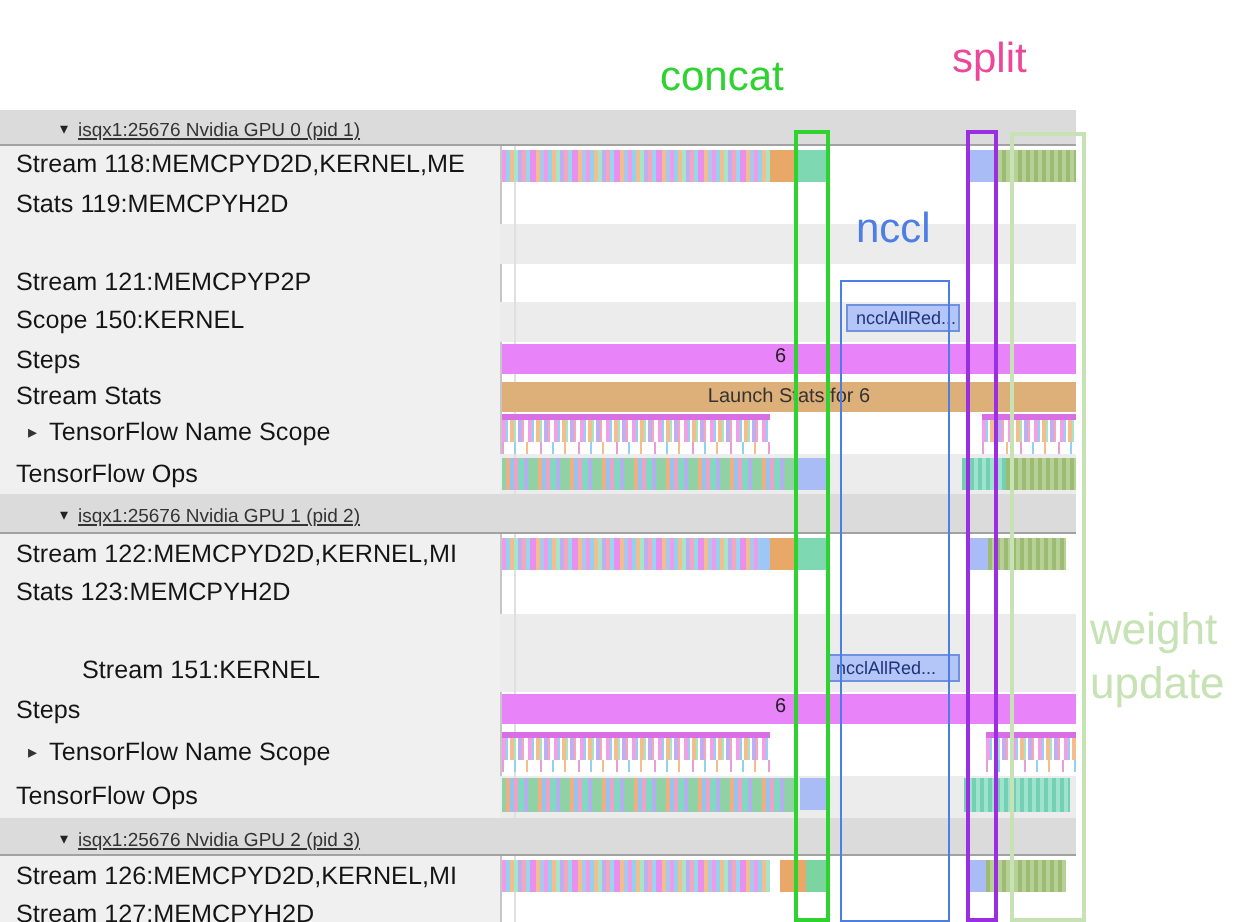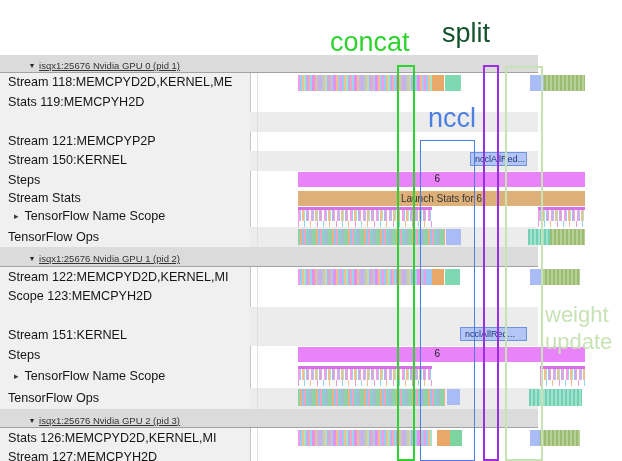--- a/index.html
+++ b/index.html
@@ -9,41 +9,41 @@
   .rowbg{position:absolute;left:250px;width:288px;background:#ececec;z-index:1;}
   .gridline{position:absolute;left:257px;width:1px;background:#e0e0e0;z-index:2;}
   .hdr{position:absolute;left:0;width:538px;background:#dbdbdb;border-bottom:1px solid #a2a2a2;
        box-sizing:border-box;z-index:3;}
   .hdr .caret{display:inline-block;margin:0 5px 0 30px;font-size:8px;color:#222;vertical-align:1px;}
   .hdr .hlabel{font-size:9.5px;color:#333;text-decoration:underline;}
   .rowlabel{position:absolute;left:0;width:249px;padding-left:8px;box-sizing:border-box;
             font-size:12.6px;color:#151515;white-space:nowrap;overflow:hidden;z-index:4;}
   .rowlabel .caret{display:inline-block;margin:0 6px 0 6px;font-size:9px;color:#333;vertical-align:1px;}
   .track{position:absolute;left:250px;width:288px;z-index:3;}
-  .seg{position:absolute;margin-left:47px;}
+  .seg{position:absolute;}
   .seg-dense{top:1.5px;height:16px;background:repeating-linear-gradient(90deg,#ef9ce8 0 2px,#92d2f0 2px 4px,#f3bd8d 4px 6px,#a5e6c8 6px 8px,#bfaef2 8px 10px,#f6a6ba 10px 12px,#96d6ee 12px 14px,#e98ff0 14px 17px,#f3bd8d 17px 19px,#a8c8f0 19px 21px);}
   .seg-ops{top:1.5px;height:16.5px;background:repeating-linear-gradient(90deg,#8ed2a6 0 2px,#efae85 2px 4px,#92c6ee 4px 6px,#f0a2c6 6px 8px,#82d8c0 8px 11px,#b6aeee 11px 13px,#8ed2a6 13px 16px);}
   .seg-rug{top:1px;height:11px;border-top:3px solid #d96fe4;box-sizing:content-box;
            background:repeating-linear-gradient(90deg,#f0a0e6 0 2px,#92d2f0 2px 3px,#fff 3px 4px,#f3bd8d 4px 6px,#a5e6c8 6px 7px,#fff 7px 8px,#bfaef2 8px 10px,#f6a6ba 10px 11px,#fff 11px 13px);}
   .seg-rug::after{content:"";position:absolute;left:0;right:0;top:11px;height:6px;
            background:repeating-linear-gradient(90deg,#e89cd8 0 1px,transparent 1px 6px,#92d2f0 6px 7px,transparent 7px 12px,#f3bd8d 12px 13px,transparent 13px 19px);}
   .seg-olive{top:1.5px;height:16px;background:repeating-linear-gradient(90deg,#9cbc74 0 2px,#b7d096 2px 4px);}
   .seg-tealhatch{top:1.5px;height:16.5px;background:repeating-linear-gradient(90deg,#74d0b2 0 2px,#9fe2cd 2px 4px);}
   .seg-tealblock{top:1.5px;height:16px;background:#7ed8b2;}
   .seg-greenblock{top:1.5px;height:16px;background:#7cd4a0;}
   .seg-orange{top:1.5px;height:16px;background:#e9a768;}
   .seg-lblue{top:1.5px;height:16px;background:#9ec7f5;}
   .seg-peri{top:1.5px;height:16px;background:#a9bcf5;}
   .seg-steps{top:1.5px;height:14.5px;}
   .steps-num{position:absolute;left:128px;width:14px;top:0;text-align:right;font-size:10px;color:#222;line-height:14.5px;}
   .seg-launch{top:0.5px;height:15px;text-align:center;font-size:10px;color:#333;line-height:15px;}
   .seg-nccl{top:1px;height:14px;border:1px solid #6e92e0;box-sizing:border-box;
             font-size:9px;color:#20337a;line-height:12px;padding-left:4px;white-space:nowrap;overflow:hidden;}
   .ann-rect{position:absolute;box-sizing:border-box;z-index:9;}
-  .ann-label{position:absolute;font-size:27px;z-index:10;white-space:nowrap;}
+  .ann-label{position:absolute;font-size:21px;z-index:10;white-space:nowrap;}
   .ann-label.wrap{white-space:normal;width:86px;line-height:27px;font-size:22px;}
 </style>
 </head>
 <body>
 
 <div class="stage">
     <div class="leftpanel" style="top: 55px; height: 406px;"></div>
     <div class="gridline" style="top: 55px; height: 406px;"></div>
     <div class="hdr" style="top: 55px; height: 18px; line-height: 18px;"><span class="caret">▾</span><span class="hlabel">isqx1:25676 Nvidia GPU 0 (pid 1)</span></div>
     <div class="rowlabel" style="top: 73px; height: 19.5px; line-height: 19.5px;"><span>Stream 118:MEMCPYD2D,KERNEL,ME</span></div>
@@ -51,21 +51,21 @@
       <div class="seg seg-dense" style="left: 1px; width: 134px;"></div>
       <div class="seg seg-orange" style="left: 135px; width: 12px;"></div>
       <div class="seg seg-tealblock" style="left: 148px; width: 16px;"></div>
       <div class="seg seg-peri" style="left: 233px; width: 14px;"></div>
       <div class="seg seg-olive" style="left: 247px; width: 41px;"></div>
     </div>
     <div class="rowlabel" style="top: 92.5px; height: 19.5px; line-height: 19.5px;"><span>Stats 119:MEMCPYH2D</span></div>
     <div class="rowbg" style="top: 112px; height: 19.5px;"></div>
     <div class="rowlabel" style="top: 131.5px; height: 19.5px; line-height: 19.5px;"><span>Stream 121:MEMCPYP2P</span></div>
     <div class="rowbg" style="top: 151px; height: 19.5px;"></div>
-    <div class="rowlabel" style="top: 151px; height: 19.5px; line-height: 19.5px;"><span>Stream 150:KERNEL</span></div>
+    <div class="rowlabel" style="top: 151px; height: 19.5px; line-height: 19.5px;"><span>Scope 150:KERNEL</span></div>
     <div class="track" style="top: 151px; height: 19.5px;">
       <div class="seg seg-nccl" style="left: 173px; width: 57px; background: rgb(179, 198, 247);">ncclAllRed...</div>
     </div>
     <div class="rowlabel" style="top: 170.5px; height: 19.5px; line-height: 19.5px;"><span>Steps</span></div>
     <div class="track" style="top: 170.5px; height: 19.5px;">
       <div class="seg seg-steps" style="left: 1px; width: 287px; background: rgb(233, 131, 249);">
         <span class="steps-num">6</span>
       </div>
     </div>
     <div class="rowlabel" style="top: 190px; height: 16px; line-height: 16px;"><span>Stream Stats</span></div>
@@ -88,24 +88,24 @@
     <div class="hdr" style="top: 247px; height: 20px; line-height: 20px;"><span class="caret">▾</span><span class="hlabel">isqx1:25676 Nvidia GPU 1 (pid 2)</span></div>
     <div class="rowlabel" style="top: 267px; height: 20px; line-height: 20px;"><span>Stream 122:MEMCPYD2D,KERNEL,MI</span></div>
     <div class="track" style="top: 267px; height: 20px;">
       <div class="seg seg-dense" style="left: 1px; width: 129px;"></div>
       <div class="seg seg-lblue" style="left: 130px; width: 5px;"></div>
       <div class="seg seg-orange" style="left: 135px; width: 12px;"></div>
       <div class="seg seg-tealblock" style="left: 148px; width: 15px;"></div>
       <div class="seg seg-peri" style="left: 233px; width: 11px;"></div>
       <div class="seg seg-olive" style="left: 244px; width: 39px;"></div>
     </div>
-    <div class="rowlabel" style="top: 287px; height: 19.5px; line-height: 19.5px;"><span>Scope 123:MEMCPYH2D</span></div>
+    <div class="rowlabel" style="top: 287px; height: 19.5px; line-height: 19.5px;"><span>Stats 123:MEMCPYH2D</span></div>
     <div class="rowbg" style="top: 306.5px; height: 19.5px;"></div>
     <div class="rowbg" style="top: 326px; height: 19.5px;"></div>
-    <div class="rowlabel" style="top: 326px; height: 19.5px; line-height: 19.5px;"><span>Stream 151:KERNEL</span></div>
+    <div class="rowlabel" style="top: 326px; height: 19.5px; line-height: 19.5px; margin-left: 33px;"><span>Stream 151:KERNEL</span></div>
     <div class="track" style="top: 326px; height: 19.5px;">
       <div class="seg seg-nccl" style="left: 163px; width: 67px; background: rgb(179, 198, 247);">ncclAllRed...</div>
     </div>
     <div class="rowlabel" style="top: 345.5px; height: 19.5px; line-height: 19.5px;"><span>Steps</span></div>
     <div class="track" style="top: 345.5px; height: 19.5px;">
       <div class="seg seg-steps" style="left: 1px; width: 287px; background: rgb(233, 131, 249);">
         <span class="steps-num">6</span>
       </div>
     </div>
     <div class="rowlabel" style="top: 365px; height: 22.5px; line-height: 22.5px;"><span class="caret">▸</span><span>TensorFlow Name Scope</span></div>
@@ -114,30 +114,30 @@
       <div class="seg seg-rug" style="left: 243px; width: 45px;"></div>
     </div>
     <div class="rowbg" style="top: 387.5px; height: 21px;"></div>
     <div class="rowlabel" style="top: 387.5px; height: 21px; line-height: 21px;"><span>TensorFlow Ops</span></div>
     <div class="track" style="top: 387.5px; height: 21px;">
       <div class="seg seg-ops" style="left: 1px; width: 147px;"></div>
       <div class="seg seg-peri" style="left: 150px; width: 13px;"></div>
       <div class="seg seg-tealhatch" style="left: 232px; width: 53px;"></div>
     </div>
     <div class="hdr" style="top: 408.5px; height: 19.5px; line-height: 19.5px;"><span class="caret">▾</span><span class="hlabel">isqx1:25676 Nvidia GPU 2 (pid 3)</span></div>
-    <div class="rowlabel" style="top: 428px; height: 20px; line-height: 20px;"><span>Stats 126:MEMCPYD2D,KERNEL,MI</span></div>
+    <div class="rowlabel" style="top: 428px; height: 20px; line-height: 20px;"><span>Stream 126:MEMCPYD2D,KERNEL,MI</span></div>
     <div class="track" style="top: 428px; height: 20px;">
       <div class="seg seg-dense" style="left: 1px; width: 134px;"></div>
       <div class="seg seg-orange" style="left: 140px; width: 13px;"></div>
       <div class="seg seg-greenblock" style="left: 153px; width: 12px;"></div>
       <div class="seg seg-peri" style="left: 233px; width: 10px;"></div>
       <div class="seg seg-olive" style="left: 243px; width: 40px;"></div>
     </div>
     <div class="rowlabel" style="top: 448px; height: 19.5px; line-height: 19.5px;"><span>Stream 127:MEMCPYH2D</span></div>
     <div class="ann-rect" style="left: 397px; top: 65px; width: 17.5px; height: 396px; border: 2px solid rgb(47, 211, 47);"></div>
     <div class="ann-label" style="left: 330px; top: 27px; color: rgb(47, 211, 47);">concat</div>
     <div class="ann-rect" style="left: 482.5px; top: 65px; width: 16px; height: 396px; border: 2px solid rgb(154, 47, 226);"></div>
-    <div class="ann-label" style="left: 442px; top: 18px; color: #14532d;">split</div>
+    <div class="ann-label" style="left: 476px; top: 18px; color: #ec4899;">split</div>
     <div class="ann-rect" style="left: 420px; top: 140px; width: 55px; height: 321px; border: 1.5px solid rgb(77, 126, 227);"></div>
     <div class="ann-label" style="left: 428px; top: 103px; color: rgb(77, 126, 227);">nccl</div>
     <div class="ann-rect" style="left: 505px; top: 66px; width: 38px; height: 395px; border: 2px solid rgb(199, 226, 180);"></div>
     <div class="ann-label wrap" style="left: 545px; top: 301px; color: rgb(199, 226, 180);">weight update</div>
   </div>
 
 </body></html>

